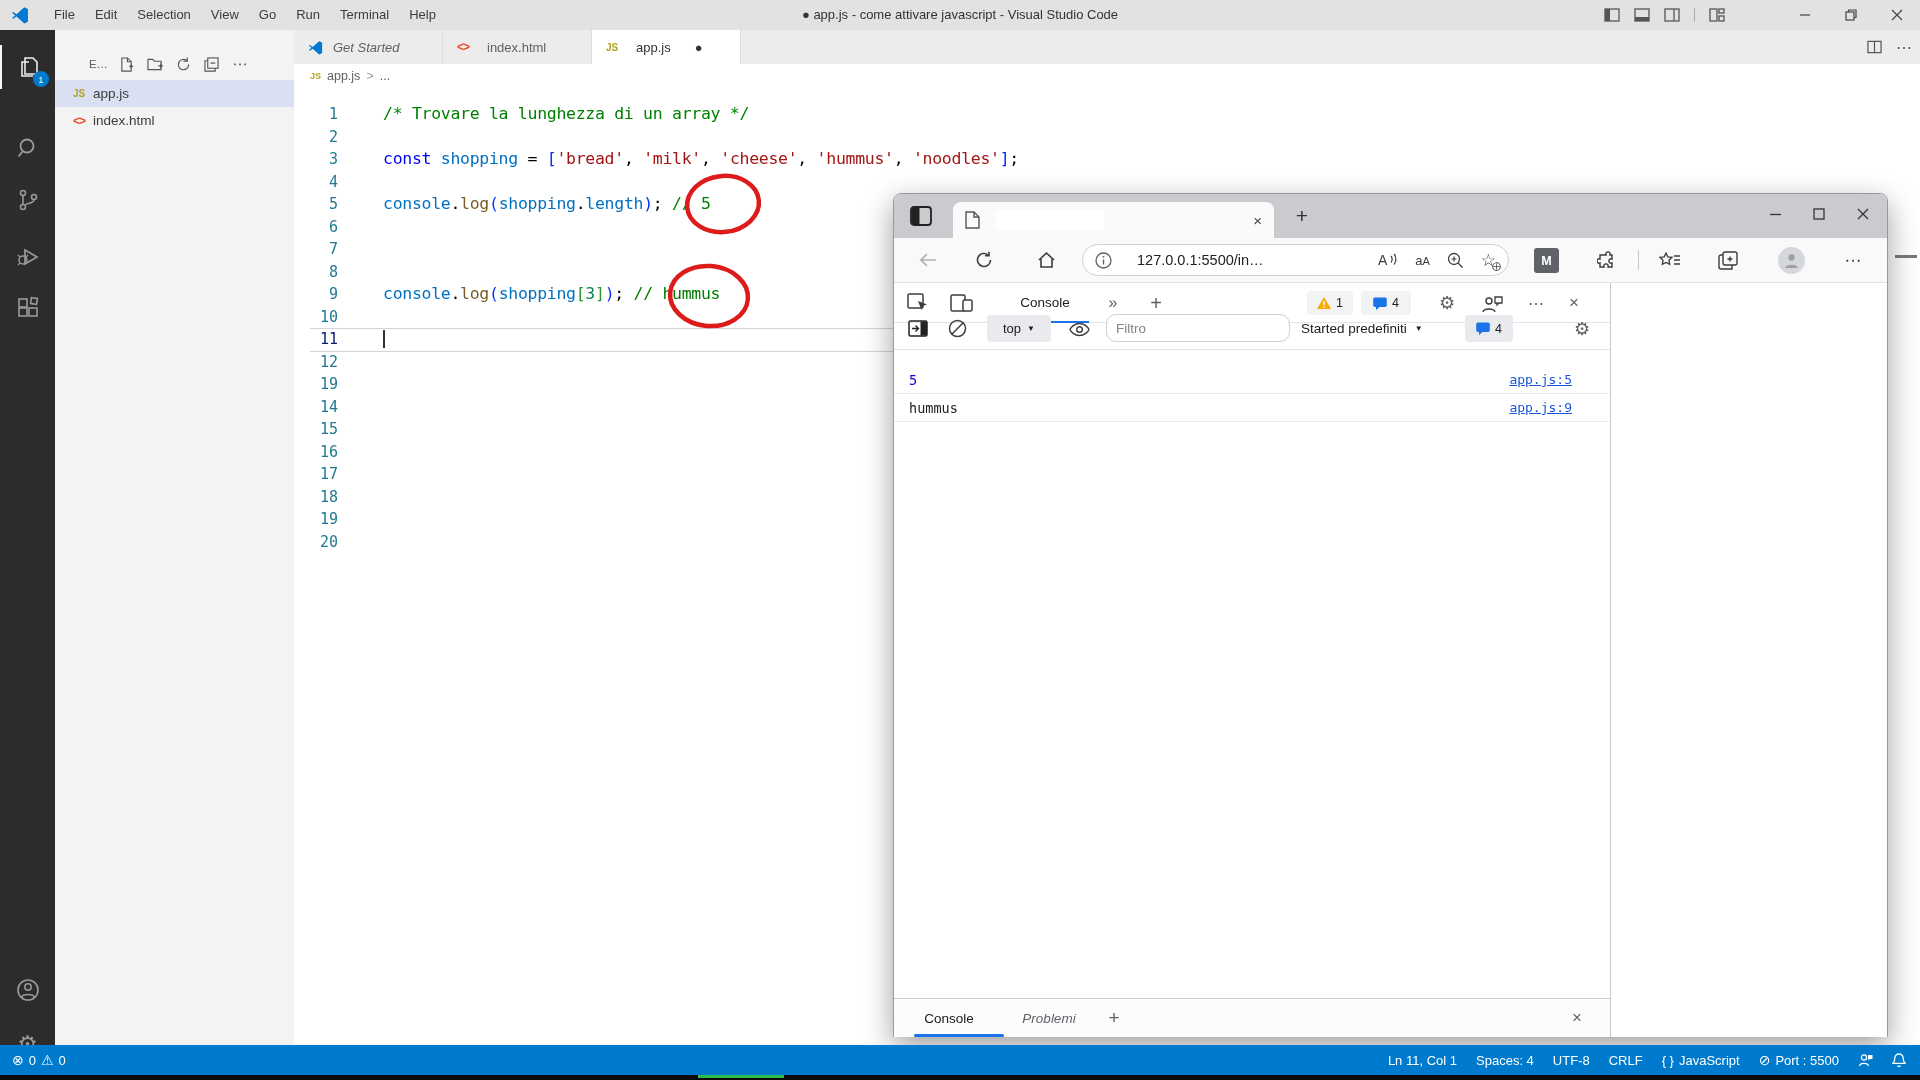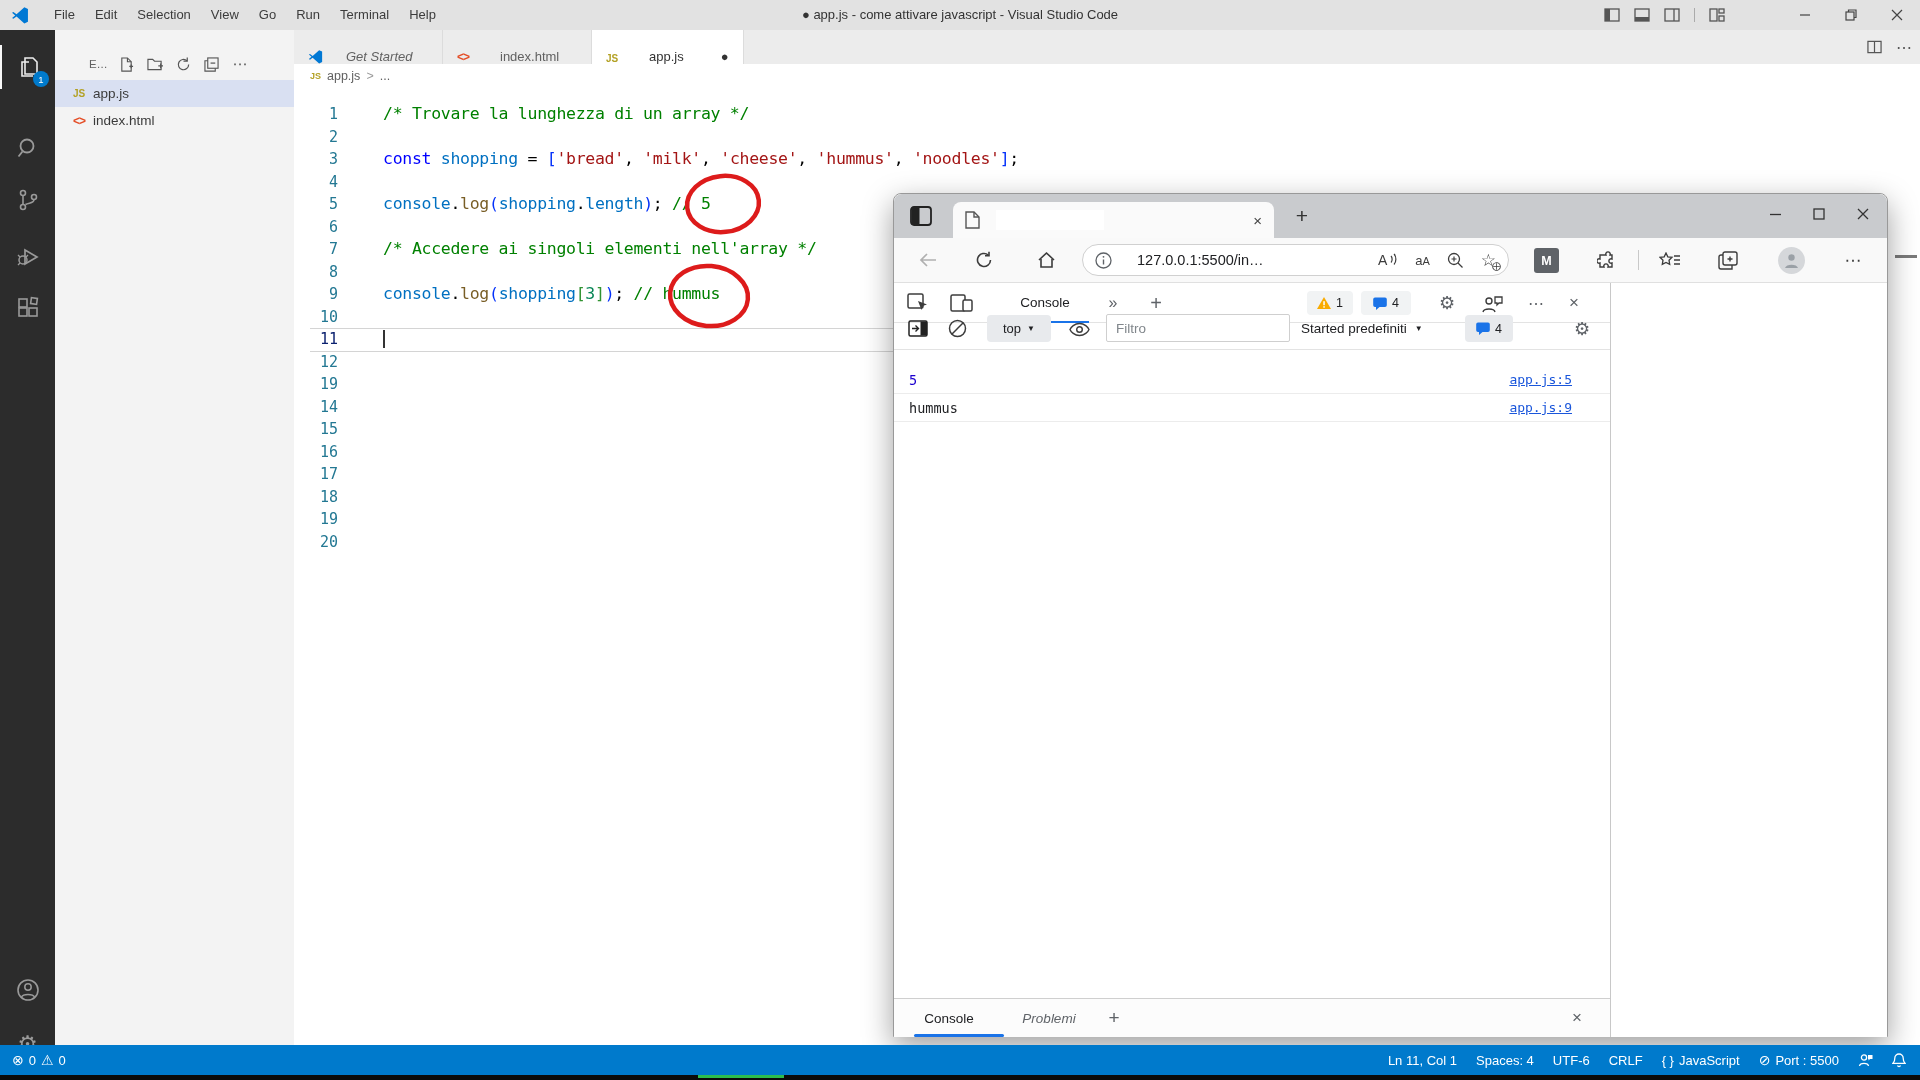--- a/index.html
+++ b/index.html
@@ -33,22 +33,22 @@
   .exp-label{margin-left:34px;font-size:11.5px;color:#616161;letter-spacing:.3px}
   .exp-actions{display:flex;align-items:center;gap:13px;margin-left:12px;color:#555}
   .file-list{position:absolute;left:0;top:50px;width:239px}
   .file-row{height:27px;display:flex;align-items:center;padding-left:18px;font-size:13.5px;color:#3b3b3b}
   .file-row.selected{background:#d9e0f2}
   .ic-js{color:#b3a125;font-weight:bold;font-size:10px;width:20px;display:inline-block}
   .ic-html{color:#e44d26;font-weight:bold;font-size:12px;width:20px;display:inline-block;letter-spacing:-1px}
 
   
   .tabbar{position:absolute;left:294px;top:30px;width:1626px;height:34px;background:#ececec;display:flex}
-  .ed-tab{height:34px;display:flex;align-items:flex-end;padding:0 14px;border-right:1px solid #dcdcdc;
-    font-size:13px;color:#616161;gap:23px;min-width:120px}
+  .ed-tab{height:34px;display:flex;align-items:center;padding:0 14px;border-right:1px solid #dcdcdc;
+    font-size:13px;color:#616161;gap:10px;min-width:120px}
   .ed-tab.active{background:#fff;color:#333}
   .ed-tab.preview .tab-label{font-style:italic}
   .tab-dirty{font-size:13px;color:#333;margin-left:14px}
   .tabbar-actions{position:absolute;right:8px;top:0;height:34px;display:flex;align-items:center;gap:14px;color:#555}
 
   
   .breadcrumb{position:absolute;left:294px;top:64px;width:1626px;height:24px;background:#fff;
     display:flex;align-items:center;padding-left:16px;font-size:12.5px;color:#616161;gap:6px}
   .bc-js{color:#b3a125;font-weight:bold;font-size:9px}
 
@@ -107,21 +107,21 @@
   .dt-row1{position:absolute;left:0;top:0;width:716px;height:40px;border-bottom:1px solid #e3e3e3;box-sizing:border-box}
   .dt-row2{position:absolute;left:0;top:24px;width:716px;height:43px;border-bottom:1px solid #e3e3e3;box-sizing:border-box}
   .dt-ic{position:absolute;display:flex;align-items:center;justify-content:center;color:#5f6368}
   .dt-tab-console{position:absolute;left:107px;top:0;width:88px;height:40px;display:flex;align-items:center;justify-content:center;
     font-size:13.5px;color:#202124;border-bottom:2.5px solid #1a73e8;box-sizing:border-box}
   .dt-pill{position:absolute;top:8px;height:24px;background:#f1f3f4;border-radius:4px;display:flex;align-items:center;
     justify-content:center;gap:5px;font-size:12.5px;color:#202124;padding:0 7px;box-sizing:border-box}
   .dt-top{position:absolute;left:93px;top:8px;width:64px;height:27px;background:#e8eaed;border-radius:4px;
     display:flex;align-items:center;justify-content:center;gap:6px;font-size:13px;color:#202124}
   .dt-caret{font-size:8px;color:#202124}
-  .dt-filter{position:absolute;left:212px;top:7px;width:184px;height:28px;border:1px solid #cfcfcf;border-radius:2px;
+  .dt-filter{position:absolute;left:212px;top:7px;width:184px;height:28px;border:1px solid #cfcfcf;border-radius:10px;
     font-size:13.5px;color:#202124;padding:0 9px;box-sizing:border-box;outline:none;font-family:"Liberation Sans",sans-serif}
   .dt-filter::placeholder{color:#80868b}
   .dt-levels{position:absolute;left:407px;top:0;height:43px;display:flex;align-items:center;gap:8px;font-size:13.5px;color:#202124}
   .dt-messages{position:absolute;left:0;top:83px;width:716px}
   .dt-msg{height:28px;border-bottom:1px solid #ececec;display:flex;align-items:center;padding-left:15px;
     font-family:"DejaVu Sans Mono",monospace;font-size:13.5px;color:#202124;box-sizing:border-box}
   .dt-msg .val-number{color:#1c00cf}
   .dt-src{margin-left:auto;margin-right:38px;color:#1a56db;text-decoration:underline;font-size:13px}
   .dt-drawer{position:absolute;left:0;bottom:0;width:716px;height:38px;border-top:1px solid #cfcfcf;background:#fcfcfc}
   .dw-tab{position:absolute;top:0;height:38px;display:flex;align-items:center;justify-content:center;font-size:13.5px;color:#5f6368}
@@ -332,21 +332,21 @@
   </div>
 
   <div class="editor">
     <div id="editor-lines">
         <div class="code-row"><span class="ln">1</span><span class="ct"><span class="tk-cm">/* Trovare la lunghezza di un array */</span></span></div>
         <div class="code-row"><span class="ln">2</span><span class="ct"></span></div>
         <div class="code-row"><span class="ln">3</span><span class="ct"><span class="tk-kw">const</span><span class="tk-pl"> </span><span class="tk-vr">shopping</span><span class="tk-pl"> = </span><span class="tk-bk">[</span><span class="tk-st">'bread'</span><span class="tk-pl">, </span><span class="tk-st">'milk'</span><span class="tk-pl">, </span><span class="tk-st">'cheese'</span><span class="tk-pl">, </span><span class="tk-st">'hummus'</span><span class="tk-pl">, </span><span class="tk-st">'noodles'</span><span class="tk-bk">]</span><span class="tk-pl">;</span></span></div>
         <div class="code-row"><span class="ln">4</span><span class="ct"></span></div>
         <div class="code-row"><span class="ln">5</span><span class="ct"><span class="tk-vr">console</span><span class="tk-pl">.</span><span class="tk-fn">log</span><span class="tk-bk">(</span><span class="tk-vr">shopping</span><span class="tk-pl">.</span><span class="tk-vr">length</span><span class="tk-bk">)</span><span class="tk-pl">; </span><span class="tk-cm">// 5</span></span></div>
         <div class="code-row"><span class="ln">6</span><span class="ct"></span></div>
-        <div class="code-row"><span class="ln">7</span><span class="ct"><span class="tk-cm">/* Accedere ai singoli elementi nell'array */</span></span></div>
+        <div class="code-row"><span class="ln">7</span></div>
         <div class="code-row"><span class="ln">8</span><span class="ct"></span></div>
         <div class="code-row"><span class="ln">9</span><span class="ct"><span class="tk-vr">console</span><span class="tk-pl">.</span><span class="tk-fn">log</span><span class="tk-bk">(</span><span class="tk-vr">shopping</span><span class="tk-bk2">[</span><span class="tk-nm">3</span><span class="tk-bk2">]</span><span class="tk-bk">)</span><span class="tk-pl">; </span><span class="tk-cm">// hummus</span></span></div>
         <div class="code-row"><span class="ln">10</span><span class="ct"></span></div>
         <div class="code-row"><span class="ln ln-active">11</span><span class="ct"></span></div>
         <div class="code-row"><span class="ln">12</span><span class="ct"></span></div>
         <div class="code-row"><span class="ln">19</span><span class="ct"></span></div>
         <div class="code-row"><span class="ln">14</span><span class="ct"></span></div>
         <div class="code-row"><span class="ln">15</span><span class="ct"></span></div>
         <div class="code-row"><span class="ln">16</span><span class="ct"></span></div>
         <div class="code-row"><span class="ln">17</span><span class="ct"></span></div>
@@ -587,21 +587,21 @@
   <div class="statusbar">
     <div class="sb-left">
       <span style="font-size:14px">⊗</span>
       <span>0</span>
       <span style="font-size:14px">⚠</span>
       <span>0</span>
     </div>
     <div class="sb-right">
       <span class="sb-item">Ln 11, Col 1</span>
       <span class="sb-item">Spaces: 4</span>
-      <span class="sb-item">UTF-6</span>
+      <span class="sb-item">UTF-8</span>
       <span class="sb-item">CRLF</span>
       <span class="sb-item">
           <span>{ }</span>
           <span>JavaScript</span>
         </span>
       <span class="sb-item">
           <span style="font-size:14px">⊘</span>
           <span>Port : 5500</span>
         </span>
       <span class="sb-item">

